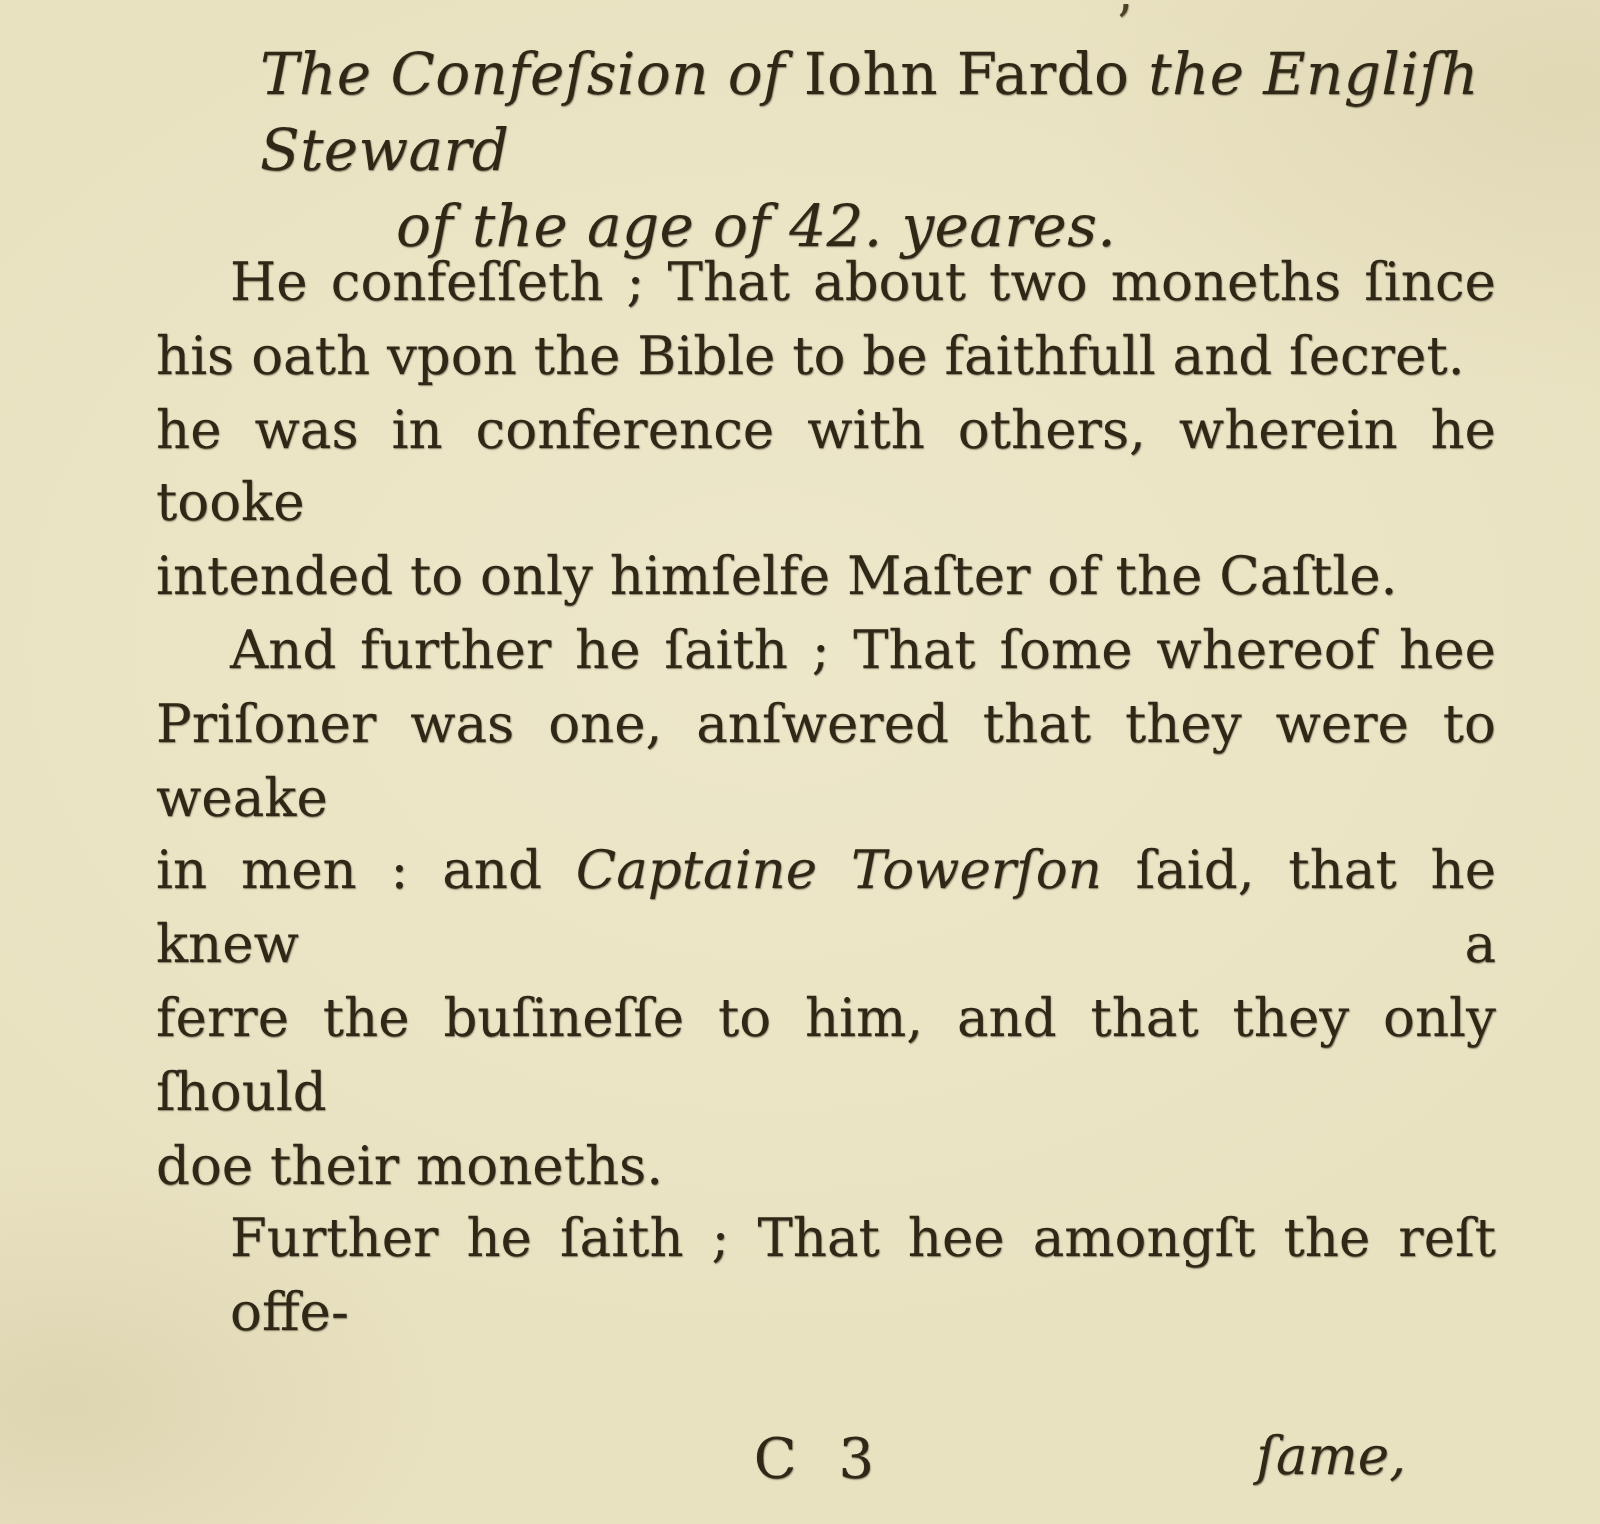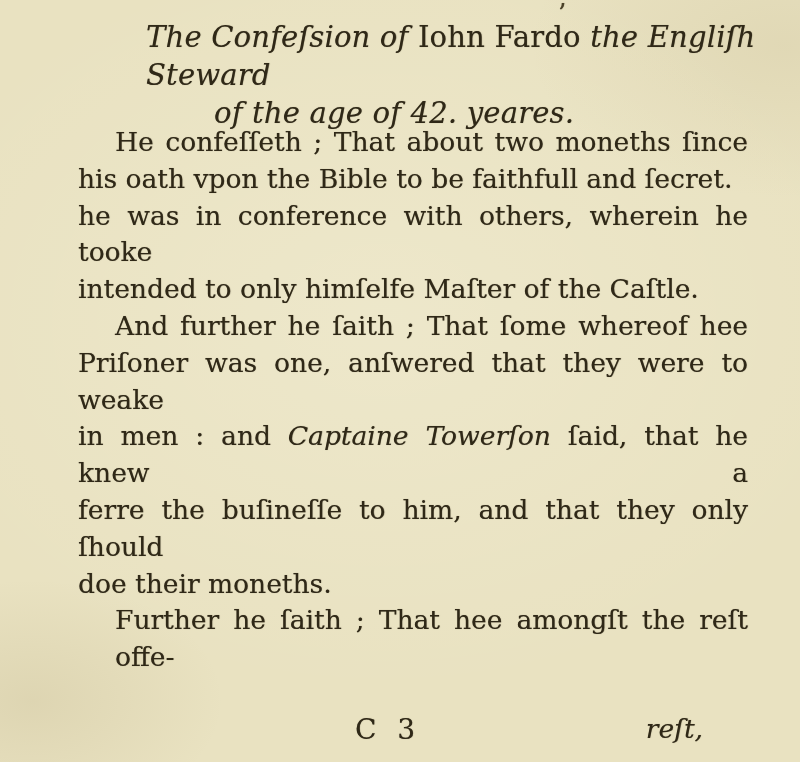--- a/index.html
+++ b/index.html
@@ -17,42 +17,42 @@
       radial-gradient(ellipse 40% 25% at 98% 6%, rgba(150,130,80,0.10), rgba(150,130,80,0) 80%),
       #e9e2c1;
     color:#2f2817;
   }
   .ink{ text-shadow:0.3px 0.4px 0.7px rgba(47,40,23,0.55); }
   .stray-mark{
     position:absolute; top:-2px; left:558px;
     font-size:26px; color:#4a4128;
   }
   .heading{
-    position:absolute; top:18px; left:78px; width:680px;
+    position:absolute; top:18px; left:62px; width:680px;
     font-size:29px; line-height:38px; font-style:italic;
     letter-spacing:0.2px;
   }
   .heading .line:nth-child(1){ padding-left:68px; }
   .heading .line:nth-child(2){ padding-left:136px; }
   .heading .ro{ font-style:normal; }
   .bodytext{
     position:absolute; top:124px; left:78px; width:670px;
     font-size:26.5px; line-height:36.8px;
   }
   .bodytext .line{ white-space:normal; }
   .bodytext .line.ind{ padding-left:37px; }
   .bodytext .line.just{ text-align:justify; text-align-last:justify; }
   .it{ font-style:italic; }
   .ro{ font-style:normal; }
   .footer{
     position:absolute; top:713px; left:78px; width:670px; height:40px;
     font-size:26.5px;
   }
   .sig{
-    position:absolute; left:310px; transform:translateX(-50%);
+    position:absolute; left:332px; transform:translateX(-50%);
     font-size:28px; letter-spacing:6px;
   }
   .catch{ position:absolute; right:45px; }
 </style>
 </head>
 <body>
 
 <div class="page ink">
   <span class="stray-mark">’</span>
   <div class="heading">
@@ -66,15 +66,15 @@
       <div class="line"><span class="ro">intended to only himſelfe Maſter of the Caſtle.</span></div>
       <div class="line just ind"><span class="ro">And further he ſaith ; That ſome whereof hee</span></div>
       <div class="line just"><span class="ro">Priſoner was one, anſwered that they were to weake</span></div>
       <div class="line just"><span class="ro">in men : and </span><span class="it">Captaine Towerſon</span><span class="ro"> ſaid, that he knew a</span></div>
       <div class="line just"><span class="ro">ferre the buſineſſe to him, and that they only ſhould</span></div>
       <div class="line"><span class="ro">doe their moneths.</span></div>
       <div class="line just ind"><span class="ro">Further he ſaith ; That hee amongſt the reſt offe-</span></div>
     </div>
   <div class="footer">
     <span class="sig">C 3</span>
-    <span class="catch it">reſt,</span>
+    <span class="catch it">ſame,</span>
   </div>
 </div>
 
 </body></html>

